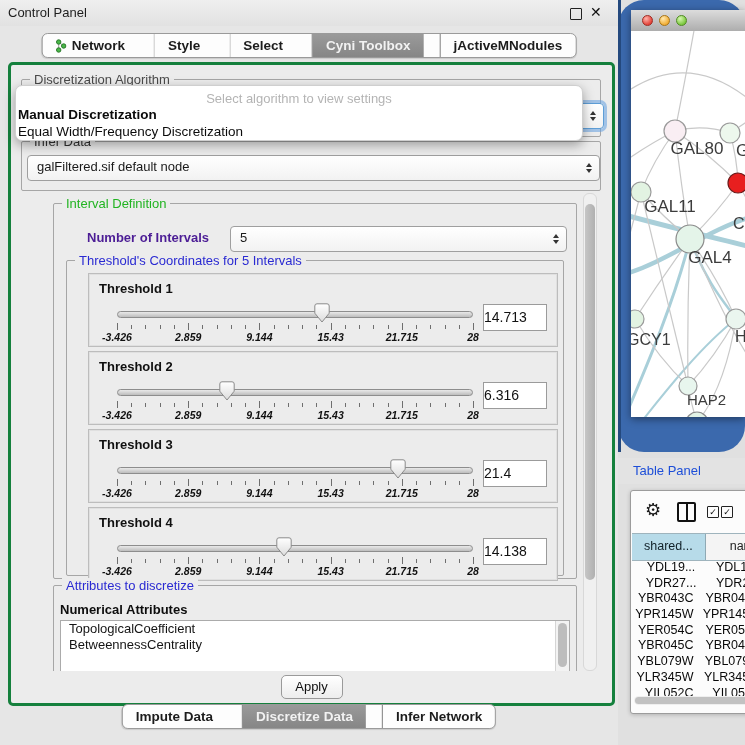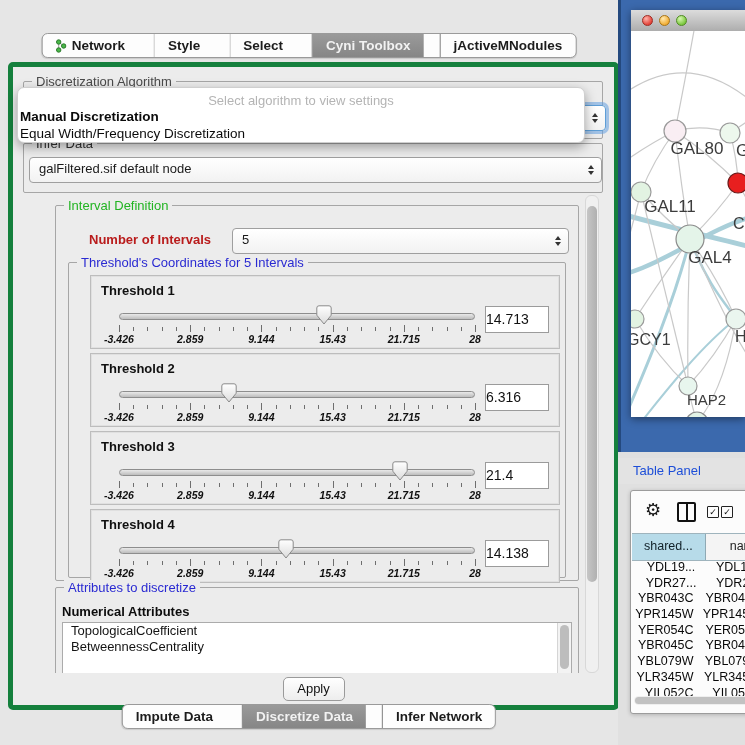--- a/index.html
+++ b/index.html
@@ -15,21 +15,21 @@
 
   
   .tabstrip{position:absolute;display:flex;border:1px solid #9a9a9a;border-radius:6px;background:#fdfdfd;overflow:hidden;height:23px;box-shadow:0 1px 1px rgba(0,0,0,.12);gap:16px;}
   .tabseg{display:flex;align-items:center;gap:5px;padding:0 13px;font-size:13.5px;font-weight:bold;color:#1c1c1c;border-left:1px solid #c9c9c9;white-space:nowrap;}
   .tabseg:first-child{border-left:none;}
   .tabseg.sel{background:linear-gradient(#9a9a9a,#868686);color:#f2f2f2;border-left-color:#7f7f7f;}
   .tabseg.sel + .tabseg{border-left-color:#7f7f7f;}
   .top-tabs{left:50%;transform:translateX(-50%);top:33px;}
   .bottom-tabs{left:50%;transform:translateX(-50%);top:704px;}
 
-  .main-panel{position:absolute;left:8px;top:62px;width:601px;height:638px;background:#ececec;border:5px solid #15803d;border-radius:5px;}
+  .main-panel{position:absolute;left:8px;top:62px;width:601px;height:638px;background:#ececec;border:3px solid #15803d;border-radius:5px;}
 
   
   .group{position:absolute;border:1px solid #a6a6a6;border-radius:2px;}
   .legend{position:absolute;top:-8px;left:8px;background:#ececec;padding:0 4px;font-size:13px;white-space:nowrap;}
   .legend.gray{color:#4a4a4a;}
   .legend.green{color:#22b422;}
   .legend.blue{color:#2a2ad2;}
 
   .combo{position:absolute;background:linear-gradient(#ffffff,#f2f2f2);border:1px solid #9f9f9f;border-radius:4px;font-size:13px;color:#1a1a1a;line-height:22px;padding-left:9px;box-shadow:inset 0 1px 0 #fff;}
   .combo .stepper{position:absolute;right:7px;top:50%;transform:translateY(-50%);display:flex;flex-direction:column;gap:2px;}
@@ -41,21 +41,21 @@
   
   .popup{position:absolute;left:4px;top:20px;width:566px;height:54px;background:#fff;border:1px solid #cfcfcf;border-radius:7px;box-shadow:0 4px 12px rgba(0,0,0,.35);z-index:30;}
   .popup .hint{margin-top:5px;text-align:center;font-size:13px;color:#b4b4b4;}
   .popup .opt{font-size:13.5px;color:#0b0b0b;padding:1px 2px 0 2px;line-height:15.5px;}
   .popup .opt.bold{font-weight:bold;}
 
   
   .scrollpane{position:absolute;left:8px;top:126px;width:580px;height:480px;overflow:hidden;}
   .scrollthumb{position:absolute;background:linear-gradient(90deg,#c6c6c6,#b0b0b0);border-radius:6px;}
 
-  .num-row-label{position:absolute;left:33px;top:26px;font-size:13px;font-weight:bold;color:#b91c1c;}
+  .num-row-label{position:absolute;left:33px;top:26px;font-size:13px;font-weight:bold;color:#4c1d95;}
 
   
   .thr-box{position:relative;height:72px;background:#ececec;border:1px solid #bdbdbd;box-shadow:0 0 0 1px #e0e0e0 inset;margin-bottom:4px;}
   .thr-label{position:absolute;left:10px;top:7px;font-size:13px;font-weight:bold;color:#101010;}
   .thr-slider{position:absolute;left:28px;right:84px;top:32px;height:16px;}
   .thr-track{position:absolute;left:0;right:0;top:5px;height:5px;border:1px solid #8d8d8d;border-radius:4px;background:linear-gradient(#e9e9e9,#bdbdbd);}
   .thr-thumb{position:absolute;top:-3px;width:16px;height:20px;transform:translateX(-50%);}
   .thr-ticks{position:absolute;left:28px;right:84px;top:49px;height:8px;}
   .tickm{position:absolute;width:1px;background:#6e6e6e;top:2px;height:4px;}
   .tickm.major{top:0;height:7px;}
@@ -67,21 +67,21 @@
   .attr-sub{position:absolute;left:6px;top:16px;font-size:13px;font-weight:bold;color:#0d0d0d;}
   .attr-list{position:absolute;left:6px;top:34px;right:6px;height:72px;background:#ffffff;border:1px solid #ababab;overflow:hidden;}
   .attr-item{font-size:13px;color:#141414;padding:0 0 0 8px;line-height:16px;}
   .attr-vbar{position:absolute;right:0;top:0;width:13px;bottom:0;background:#f3f3f3;border-left:1px solid #d5d5d5;}
   .attr-vthumb{position:absolute;left:2px;right:2px;top:2px;height:44px;background:#bdbdbd;border-radius:5px;}
 
   .apply-btn{position:absolute;left:50%;transform:translateX(-50%);top:610px;width:60px;height:22px;background:linear-gradient(#ffffff,#ededed);border:1px solid #9a9a9a;border-radius:5px;font-size:13px;color:#111;text-align:center;line-height:21px;}
 
   
   .right-region{position:absolute;left:618px;top:0;width:127px;height:745px;background:#e0e0e0;overflow:hidden;}
-  .net-frame{position:absolute;left:0;top:0;width:127px;height:452px;background:#3b69ad;}
+  .net-frame{position:absolute;left:0;top:0;width:127px;height:452px;background:#3b69ad;border-radius:26px;}
   .net-frame .edge-shadow{position:absolute;left:0;top:0;width:3px;height:100%;background:#24497e;}
   .net-window{position:absolute;left:13px;top:10px;width:114px;height:407px;background:#fff;box-shadow:0 2px 8px rgba(0,0,0,.45);}
   .mac-titlebar{position:absolute;left:0;top:0;width:100%;height:21px;background:linear-gradient(#dcdcdc,#adadad);border-bottom:1px solid #6f6f6f;}
   .light{position:absolute;top:5px;width:11px;height:11px;border-radius:50%;}
   .light.red{left:11px;background:radial-gradient(circle at 35% 30%,#ffb3aa,#e4443a 70%);border:1px solid #9e2a22;box-sizing:border-box;}
   .light.yellow{left:28px;background:radial-gradient(circle at 35% 30%,#ffe9b0,#f2ae36 70%);border:1px solid #a87415;box-sizing:border-box;}
   .light.green{left:45px;background:radial-gradient(circle at 35% 30%,#d6f7b0,#7cc83f 70%);border:1px solid #4f8a22;box-sizing:border-box;}
   .net-canvas{position:absolute;left:0;top:21px;width:114px;height:386px;background:#fff;overflow:hidden;}
 
   .tp-header{position:absolute;left:0;top:458px;width:127px;height:26px;background:#e3e3e3;}
@@ -101,20 +101,25 @@
   .tw-c2{flex:1;text-align:left;padding-left:6px;font-size:12.5px;color:#0a0a0a;line-height:15.7px;}
   .tw-hscroll{position:absolute;left:3px;right:3px;top:205px;height:9px;background:#efefef;border-radius:5px;}
   .tw-hthumb{position:absolute;left:1px;top:1px;height:7px;width:96%;background:#c2c2c2;border-radius:4px;}
 </style>
 </head>
 <body>
 
 <div class="root">
 
   <div class="left-panel">
+    <div class="cp-titlebar">
+      <span class="cp-title">Control Panel</span>
+      <span class="float-btn"></span>
+      <span class="close-btn">✕</span>
+    </div>
 
     <div class="tabstrip top-tabs" id="topTabs">
         <div class="tabseg">
           <svg width="11" height="14" viewBox="0 0 11 14">
             <line x1="3" y1="3" x2="3" y2="11" stroke="#9a9a9a"></line>
             <line x1="3" y1="3" x2="8" y2="7" stroke="#9a9a9a"></line>
             <circle cx="3" cy="3" r="2.2" fill="#49b749" stroke="#2c7a2c"></circle>
             <circle cx="3" cy="11" r="2.2" fill="#49b749" stroke="#2c7a2c"></circle>
             <circle cx="8" cy="7" r="2.2" fill="#49b749" stroke="#2c7a2c"></circle>
           </svg>

